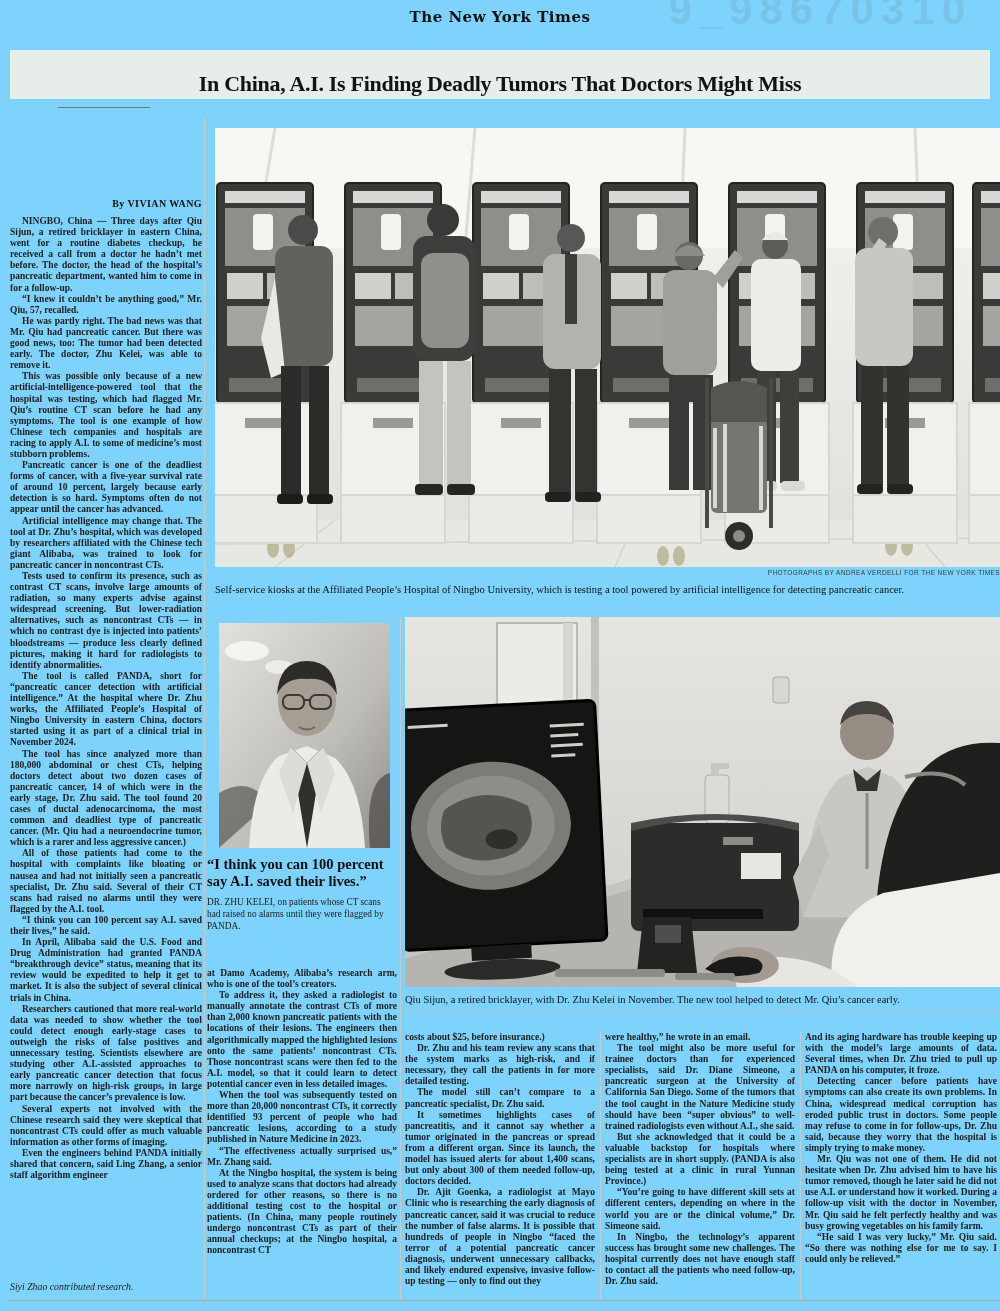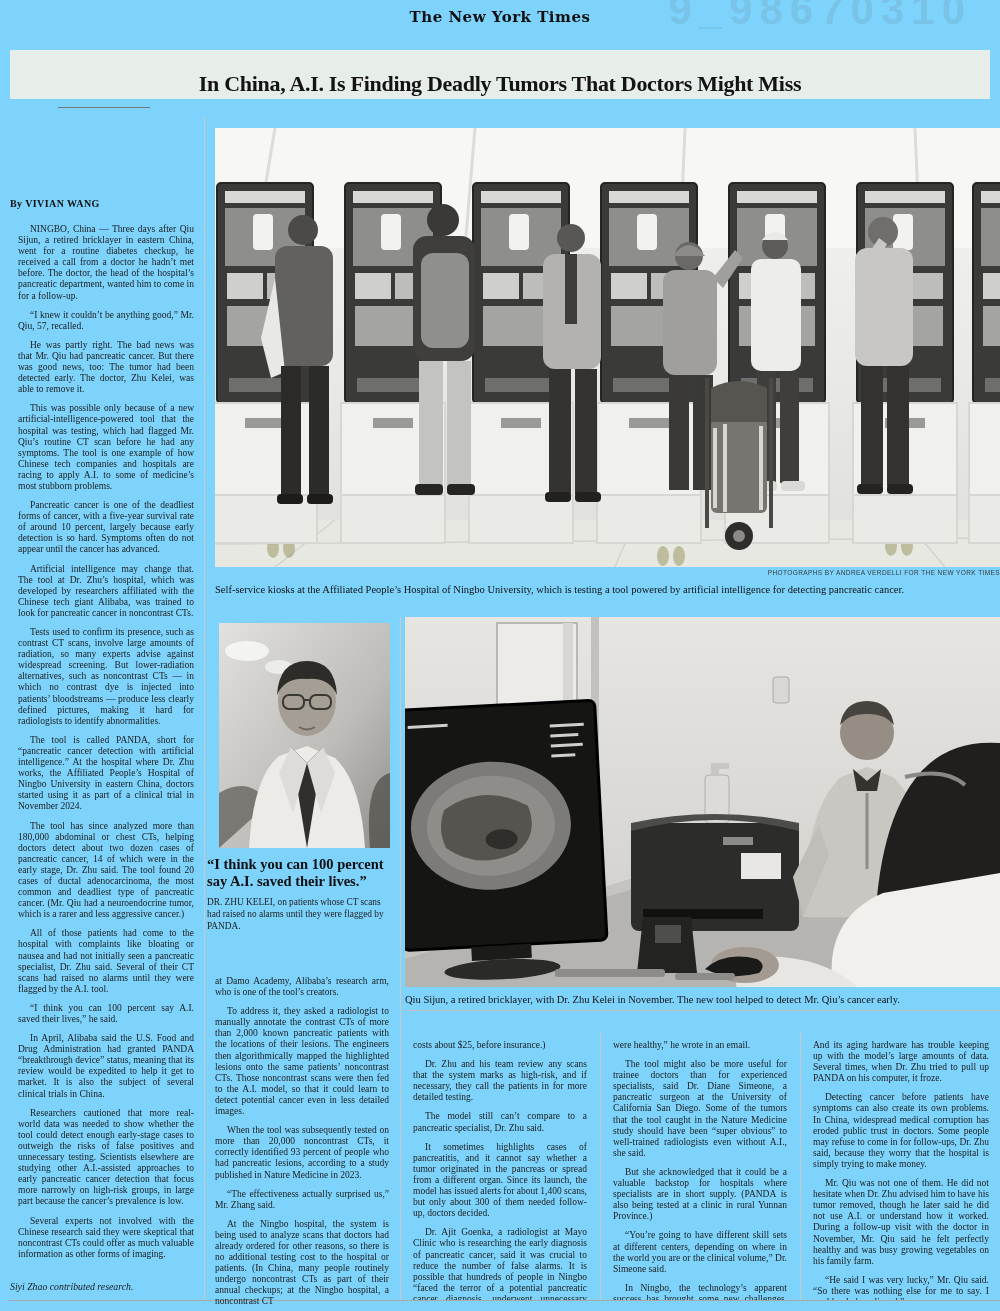--- a/index.html
+++ b/index.html
@@ -11,25 +11,25 @@
   .watermark{position:absolute;top:-14px;right:28px;font-family:"Liberation Sans",sans-serif;
              font-weight:700;font-size:42px;letter-spacing:7px;color:rgba(90,90,90,.13);}
   
   .headline-band{position:absolute;top:50px;left:10px;width:980px;height:49px;background:#e7ede8;}
   .headline{position:absolute;top:56px;left:10px;width:980px;text-align:center;white-space:nowrap;
             font-family:"Liberation Serif",serif;font-weight:700;font-size:22px;letter-spacing:-.3px;color:#131313;}
   
   .deck-rule{position:absolute;top:107px;left:58px;width:92px;border-top:1px solid #777;}
   .deck{position:absolute;top:116px;left:10px;width:194px;font-family:"Liberation Serif",serif;
         font-weight:700;font-size:17px;line-height:23px;color:#111;}
-  .byline{position:absolute;top:198px;left:10px;width:192px;text-align:left;
+  .byline{position:absolute;top:198px;left:10px;width:192px;text-align:right;
           font-weight:700;font-size:10px;letter-spacing:.4px;color:#111;}
   .textcol{position:absolute;width:192px;font-size:9.5px;line-height:11.1px;text-align:justify;
            color:#1c1c1c;overflow:hidden;}
-  .textcol p{margin:8px;text-indent:12px;}
+  .textcol p{margin:0;text-indent:12px;font-weight:bold;}
   .textcol[data-cont="true"] p:first-child{text-indent:0;}
   .contributor{position:absolute;top:1281px;left:10px;width:192px;font-style:italic;font-size:9.8px;color:#1c1c1c;}
   
   .photo{position:absolute;overflow:hidden;background:#ddd;}
   .credit{position:absolute;top:569px;left:215px;width:785px;text-align:right;
           font-family:"Liberation Sans",sans-serif;font-size:6.5px;letter-spacing:.4px;color:#3c3c3c;}
   .caption{position:absolute;font-size:10.5px;line-height:12.5px;color:#111;}
   
   .pull-quote{position:absolute;top:856px;left:207px;width:188px;font-family:"Liberation Serif",serif;
               font-weight:700;font-size:14.5px;line-height:17px;color:#0f0f0f;}

